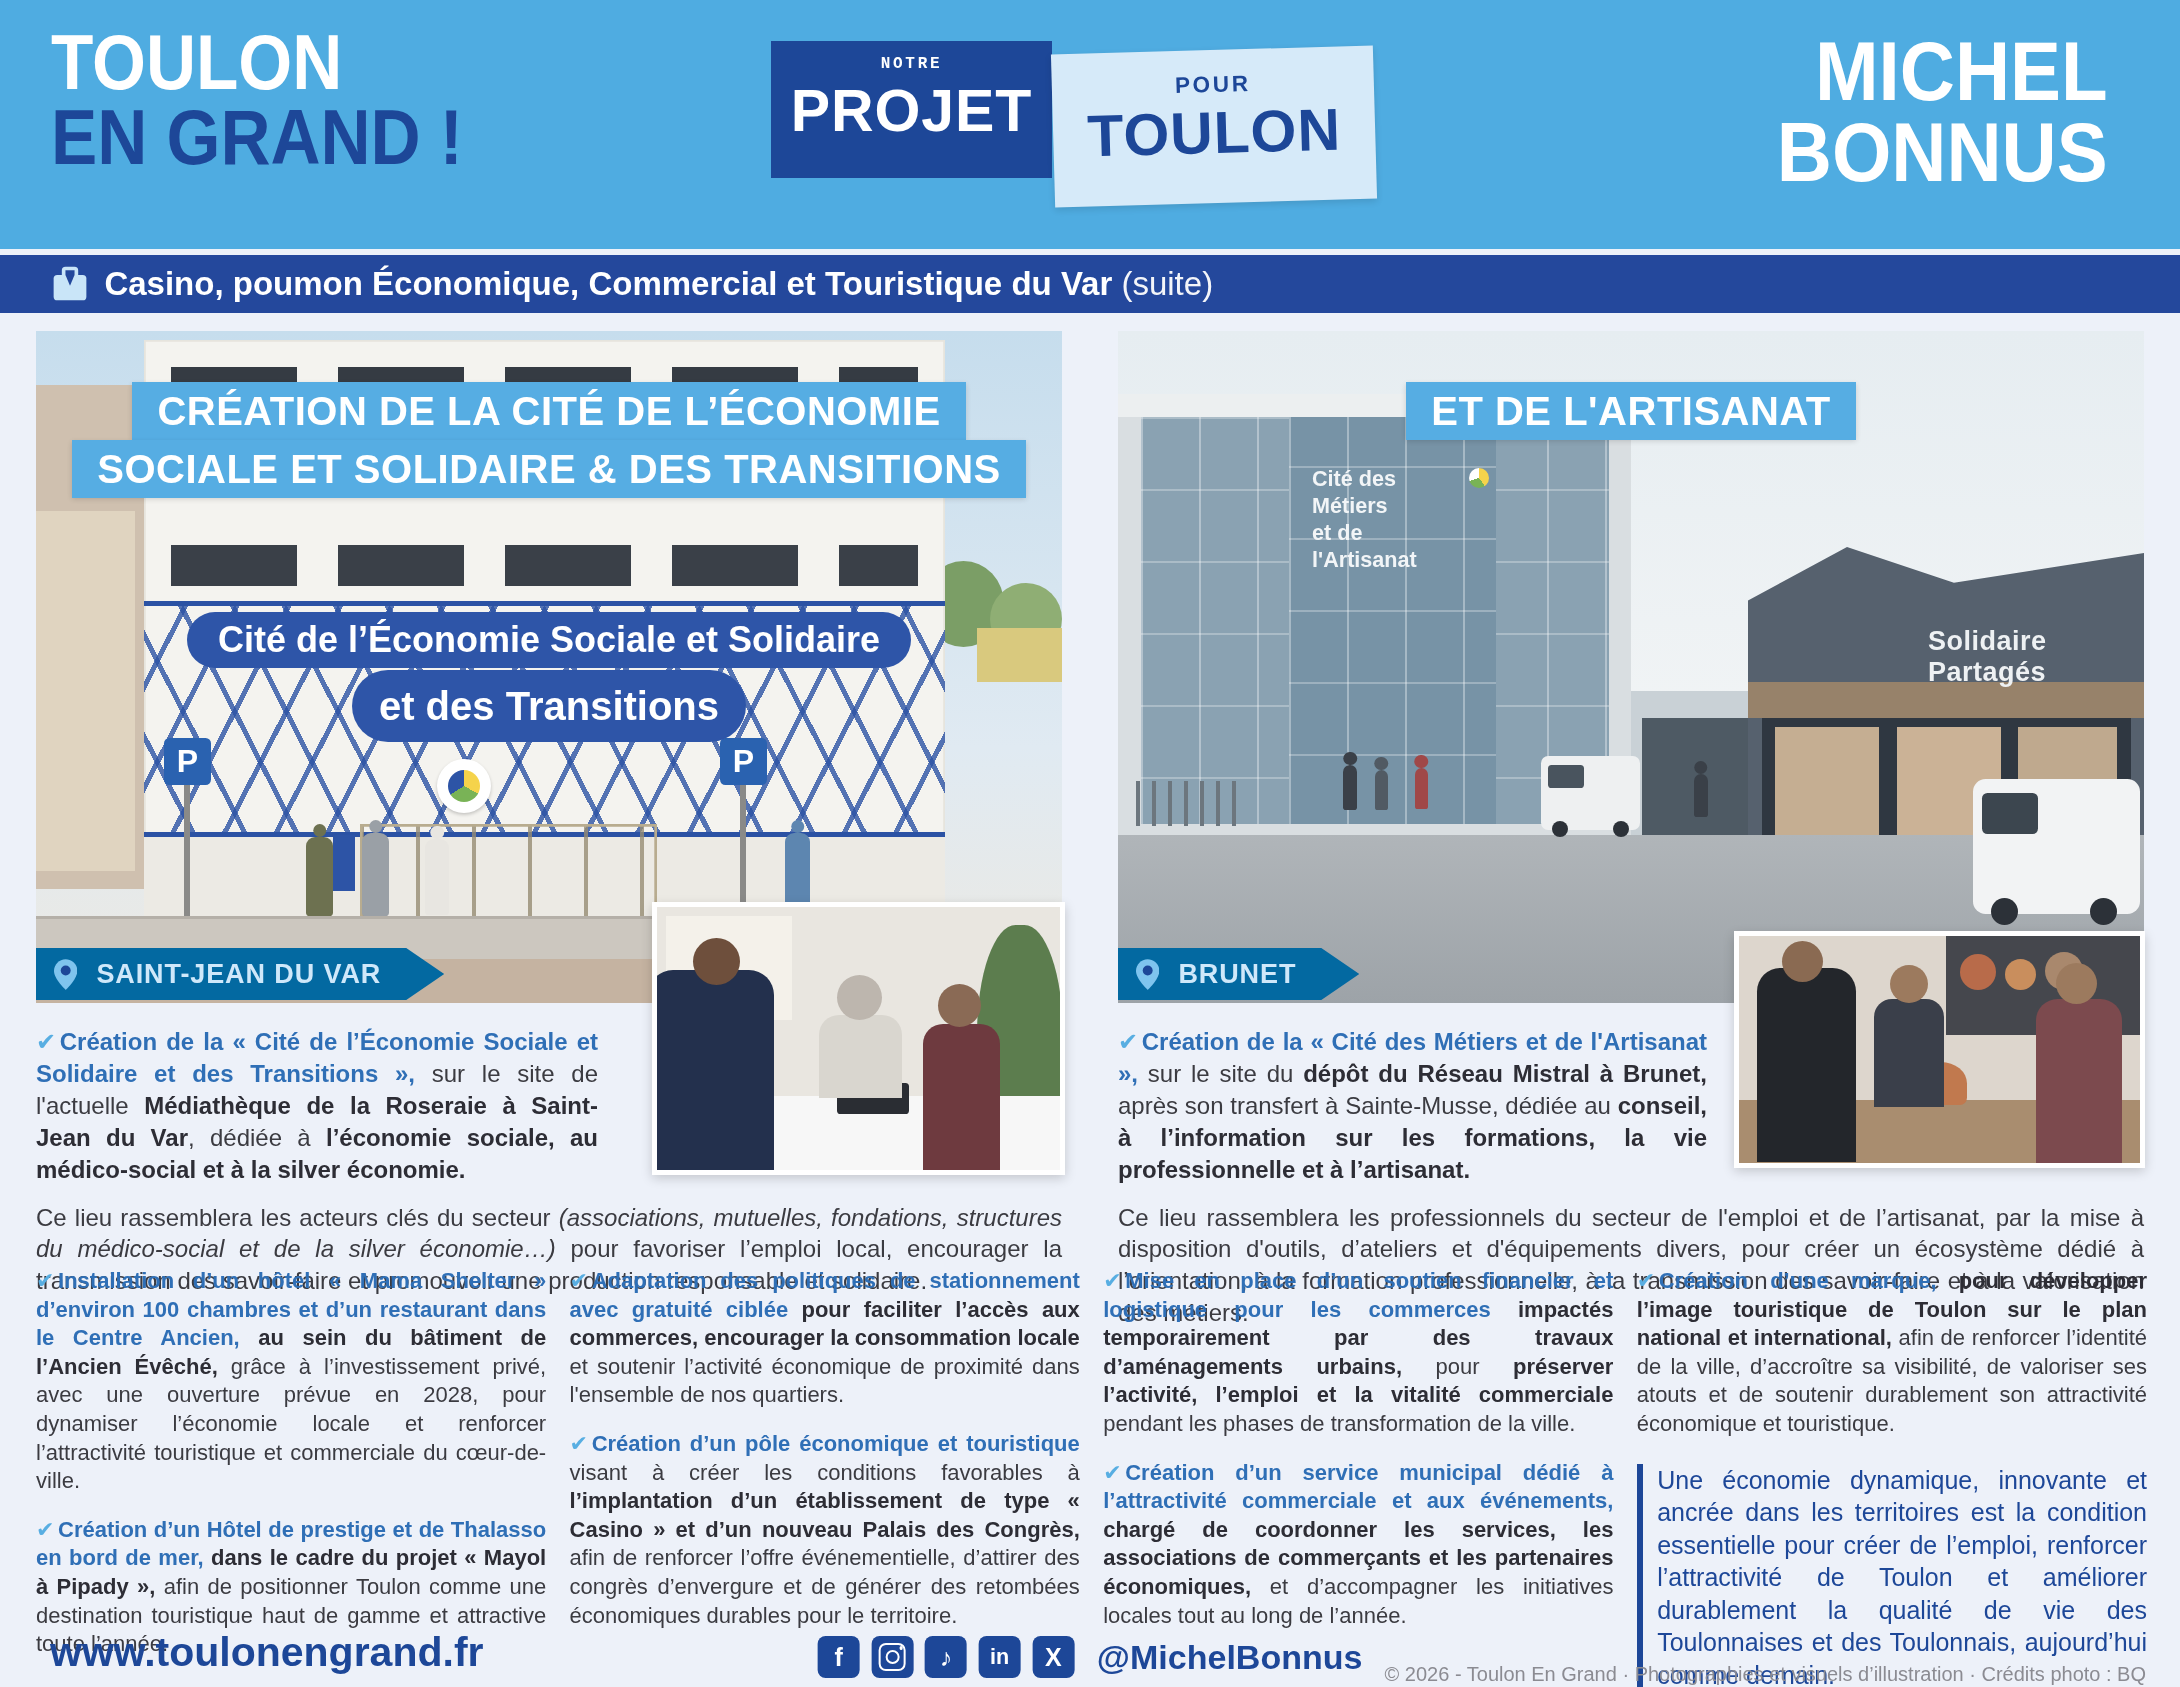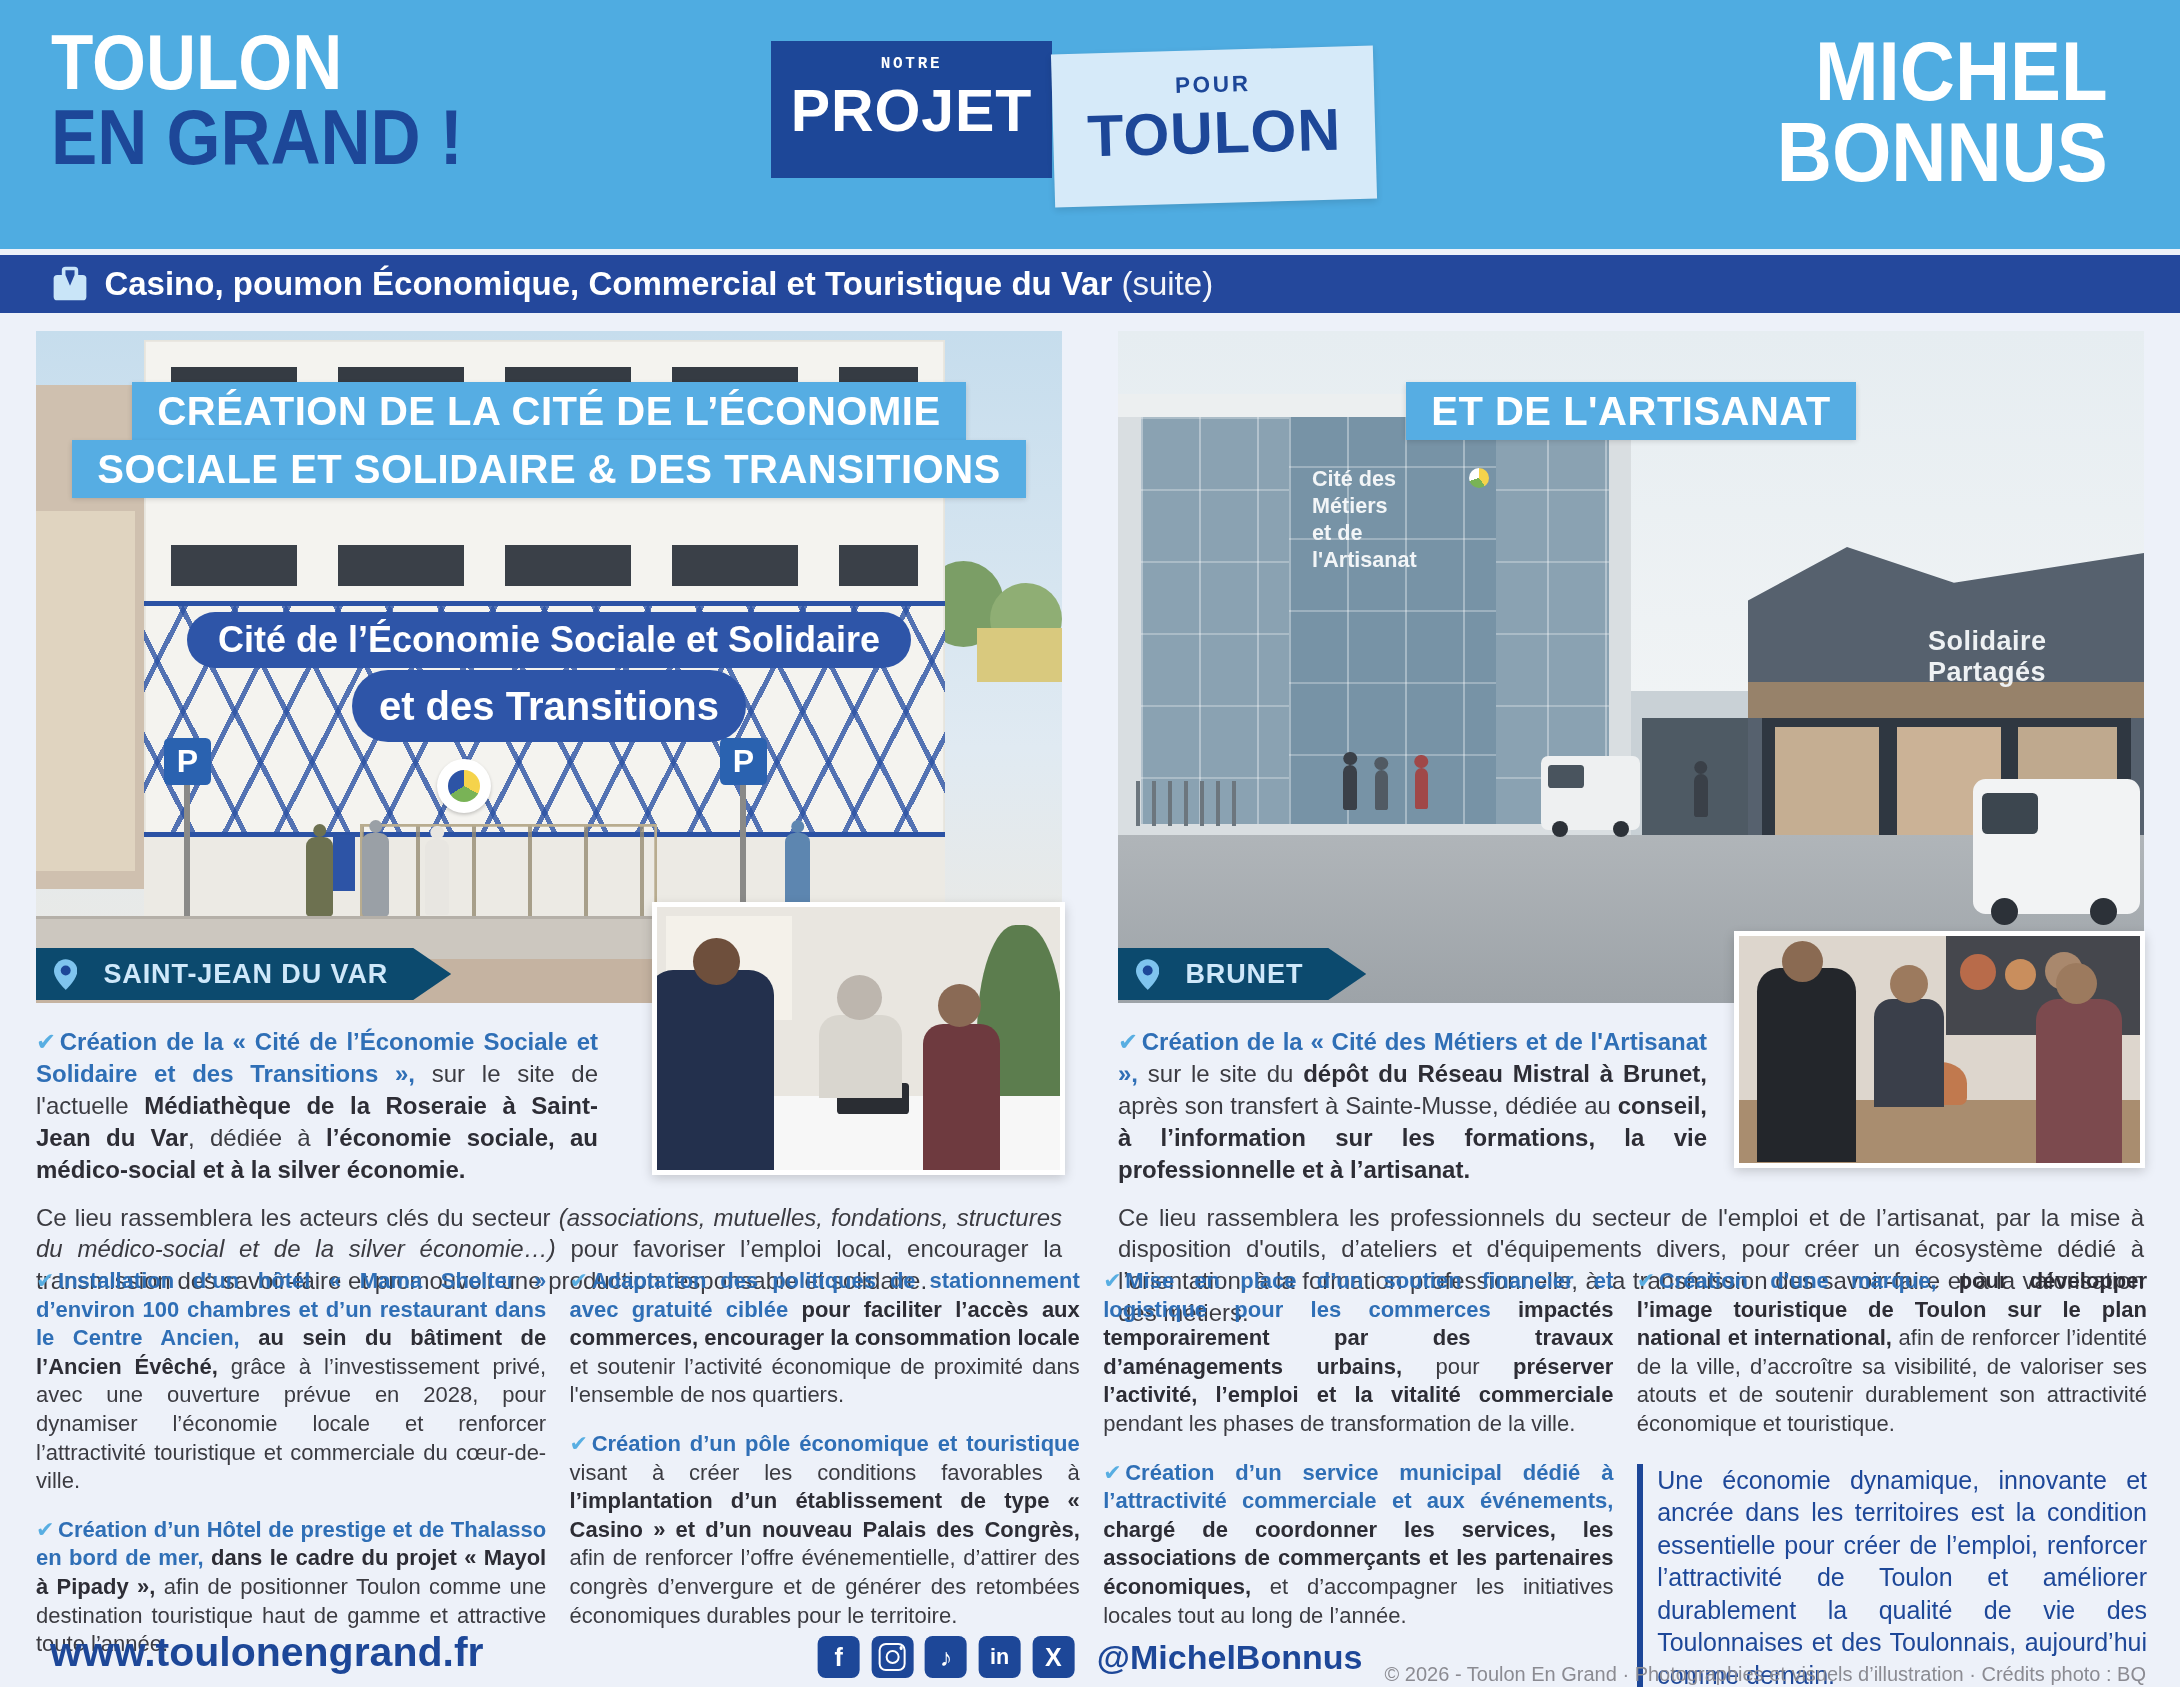--- a/index.html
+++ b/index.html
@@ -63,22 +63,22 @@
         letter-spacing:0.5px;z-index:3;}
 
   
   .headline{position:absolute;top:382px;width:1026px;text-align:center;z-index:6;}
   .hl-line{display:table;margin:0 auto;background:#56ade3;color:#fff;font-weight:800;
         font-size:40px;line-height:1.0;padding:9px 25px;letter-spacing:0.5px;
         box-shadow:0 1.8px 5.4px rgba(0,0,0,.15);}
   .headlineL{left:36px;} .headlineR{left:1118px;}
 
   
-  .loc{position:absolute;top:948px;height:52px;background:#0c4a6e;color:#cfe8fa;z-index:7;
-        display:inline-flex;align-items:center;gap:26px;font-size:27px;font-weight:800;
+  .loc{position:absolute;top:948px;height:52px;background:#0369a1;color:#cfe8fa;z-index:7;
+        display:inline-flex;align-items:center;gap:19px;font-size:27px;font-weight:800;
         letter-spacing:0.9px;padding:0 63px 0 18px;
         clip-path:polygon(0 0,calc(100% - 38px) 0,100% 50%,calc(100% - 38px) 100%,0 100%);}
   .locL{left:36px;} .locR{left:1118px;}
 
   
   .inset{position:absolute;background:#e9e6e0;border:5.4px solid #ffffff;z-index:8;overflow:hidden;
         box-shadow:0 3.6px 10.8px rgba(0,0,0,.18);}
   .insetL{left:652px;top:902px;width:403px;height:263px;}
   .insetR{left:1734px;top:931px;width:401px;height:227px;background:#ddd6cd;}
 

